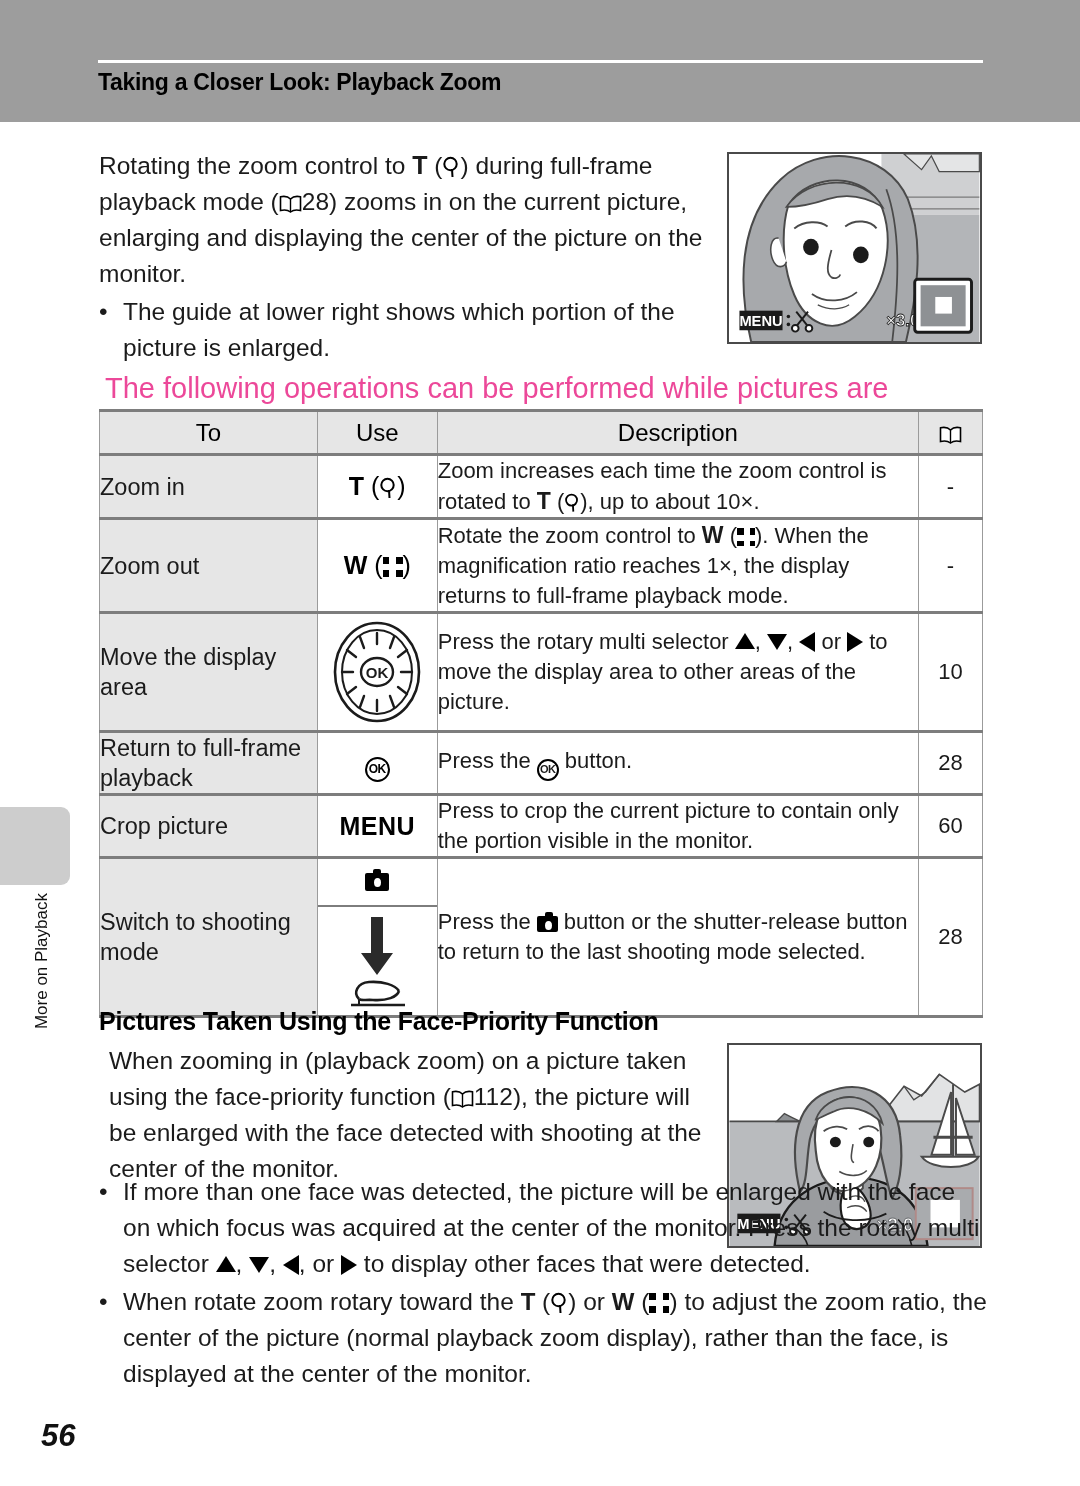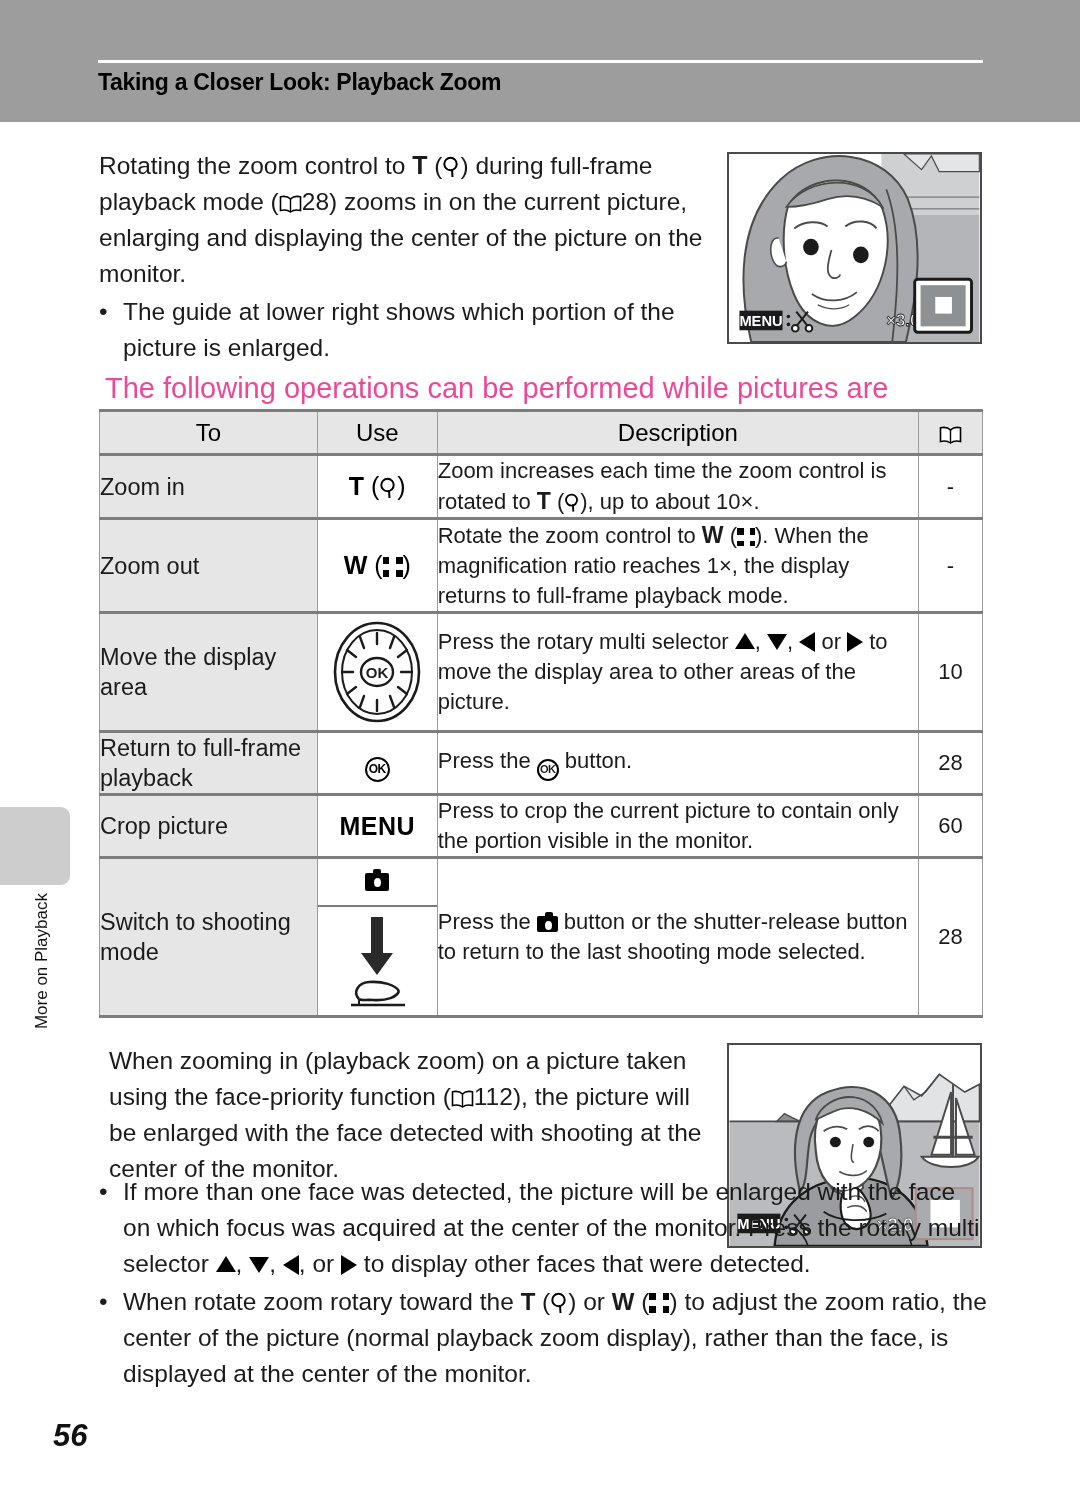--- a/index.html
+++ b/index.html
@@ -174,21 +174,21 @@
   .monitor {
     position: absolute; background: #fff; border: 2.5px solid #4a4a4a;
     overflow: hidden;
   }
   .mon1 { left: 727px; top: 152px; width: 255px; height: 192px; }
   .mon2 { left: 727px; top: 1043px; width: 255px; height: 205px; }
   .monitor svg { display: block; width: 100%; height: 100%; }
 
   
   .page-num {
-    position: absolute; left: 53px; top: 1418px;
+    position: absolute; left: 41px; top: 1418px;
     font-size: 31px; font-style: italic; font-weight: bold; color: #111;
   }
 </style>
 </head>
 <body>
 
 <div class="page">
 
   <div class="header-band">
     <div class="header-rule"></div>
@@ -393,20 +393,21 @@
         </td>
         <td class="cell-desc">
           <span>Press the </span><span class="ico-cam" style="width:21px;height:16px"></span><span> button or the shutter-release button to return to the last shooting mode selected.</span>
         </td>
         <td class="cell-ref">28</td>
       </tr>
 
     </tbody>
   </table>
 
+  <div class="sec-head">Pictures Taken Using the Face-Priority Function</div>
 
   <div class="sec-body">
     <span>When zooming in (playback zoom) on a picture taken using the face-priority function (</span><span class="ico ico-book"><svg viewBox="0 0 23 18">
         <path d="M11.5 4 C9 1.5 5 1 1.5 1.8 L1.5 15.5 C5 14.6 9 15 11.5 17 C14 15 18 14.6 21.5 15.5 L21.5 1.8 C18 1 14 1.5 11.5 4 Z" fill="#fff" stroke="#000" stroke-width="1.6"></path>
         <path d="M11.5 4 L11.5 17" stroke="#000" stroke-width="1.4"></path>
       </svg></span><span>112</span><span>), the picture will be enlarged with the face detected with shooting at the center of the monitor.</span>
   </div>
 
   <div class="monitor mon2">
     <svg viewBox="0 0 255 205">

